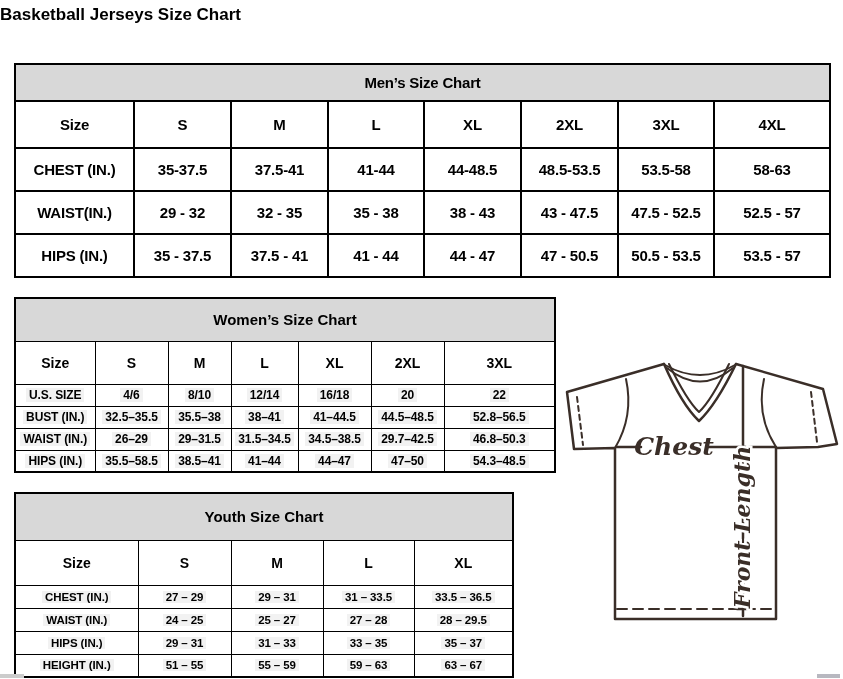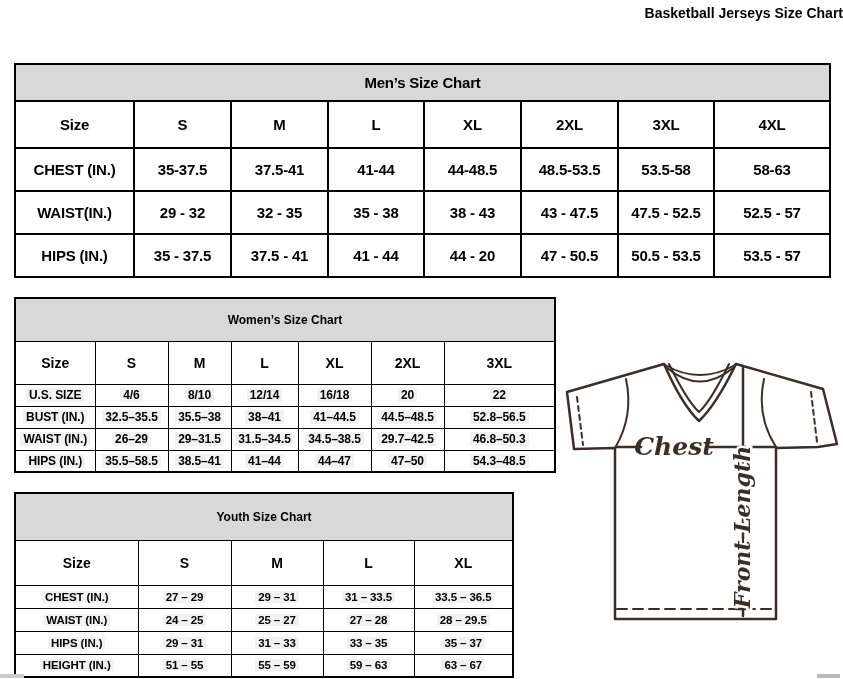--- a/index.html
+++ b/index.html
@@ -2,34 +2,34 @@
 <html><head>
 <meta charset="utf-8">
 <style>
   html,body{margin:0;padding:0;background:#fff;}
   .canvas{
     position:relative; width:843px; height:679px; background:#ffffff;
     font-family:"Liberation Sans", sans-serif; color:#000; overflow:hidden;
   }
   .title{
     position:absolute; top:5px; left:0; width:100%;
-    text-align:right; font-size:14px; font-weight:bold;
+    text-align:left; font-size:17px; font-weight:bold;
   }
   table.size-table{
     position:absolute; border-collapse:collapse; table-layout:fixed;
     border:2px solid #000; background:#fff;
   }
   table.size-table td, table.size-table th{
     border:2px solid #000; text-align:center; vertical-align:middle;
     padding:0; font-weight:bold; overflow:hidden; white-space:nowrap;
   }
   table.fine td, table.fine th{ border-width:1px; }
   table.size-table{ border-width:2px !important; }
   tr.band td{
-    background:#d8d8d8; font-size:12px; font-weight:bold;
+    background:#d8d8d8; font-size:15px; font-weight:bold;
   }
   
   #mens{ left:14px; top:63px; width:815px; }
   #mens tr.band{ height:37px; }
   #mens tr.head{ height:47px; }
   #mens tr.data{ height:43px; }
   #mens th, #mens td{ font-size:15px; letter-spacing:-0.2px; }
   
   #womens{ left:14px; top:297px; width:540px; }
   #womens tr.band{ height:43px; }
@@ -104,21 +104,21 @@
           <td><span>38 - 43</span></td>
           <td><span>43 - 47.5</span></td>
           <td><span>47.5 - 52.5</span></td>
           <td><span>52.5 - 57</span></td>
         </tr>
         <tr class="data">
           <th><span>HIPS (IN.)</span></th>
           <td><span>35 - 37.5</span></td>
           <td><span>37.5 - 41</span></td>
           <td><span>41 - 44</span></td>
-          <td><span>44 - 20</span></td>
+          <td><span>44 - 47</span></td>
           <td><span>47 - 50.5</span></td>
           <td><span>50.5 - 53.5</span></td>
           <td><span>53.5 - 57</span></td>
         </tr>
       </tbody>
     </table>
 
   <table id="womens" class="size-table fine">
       <colgroup>
         <col style="width: 80px;">

